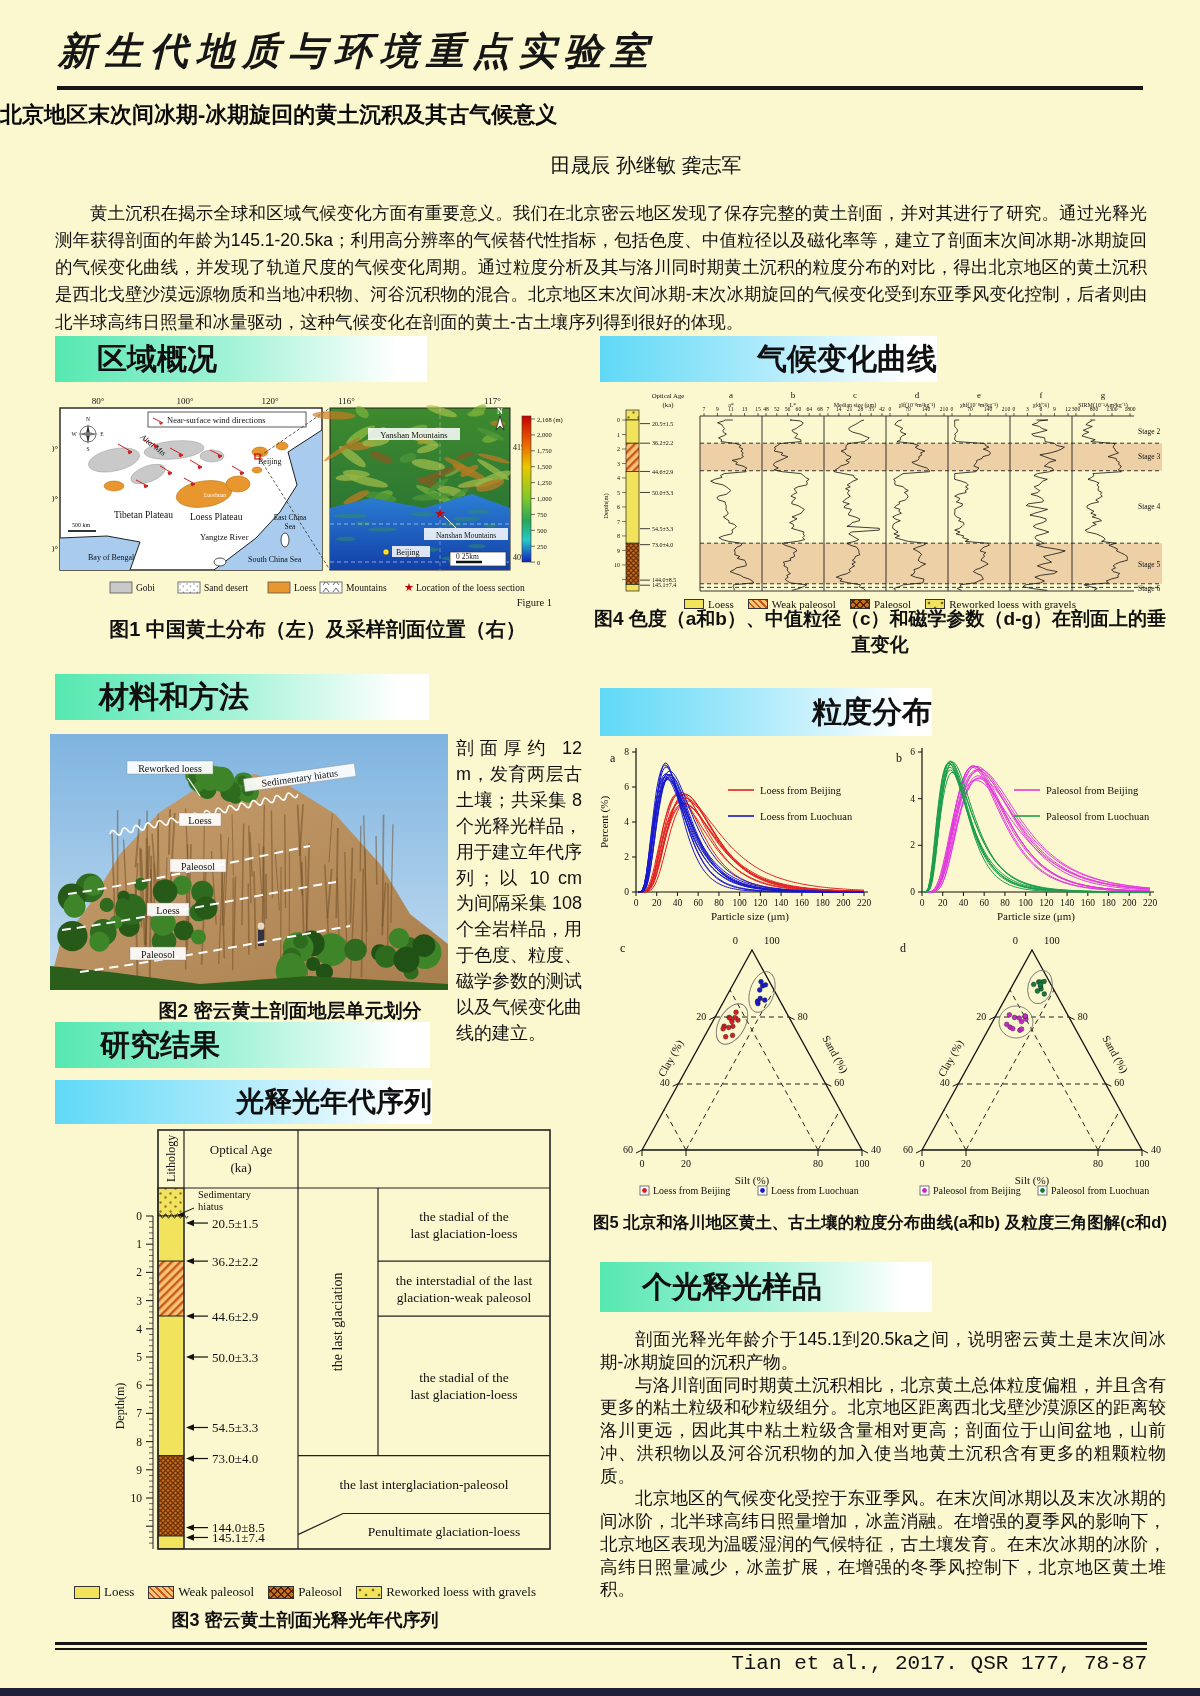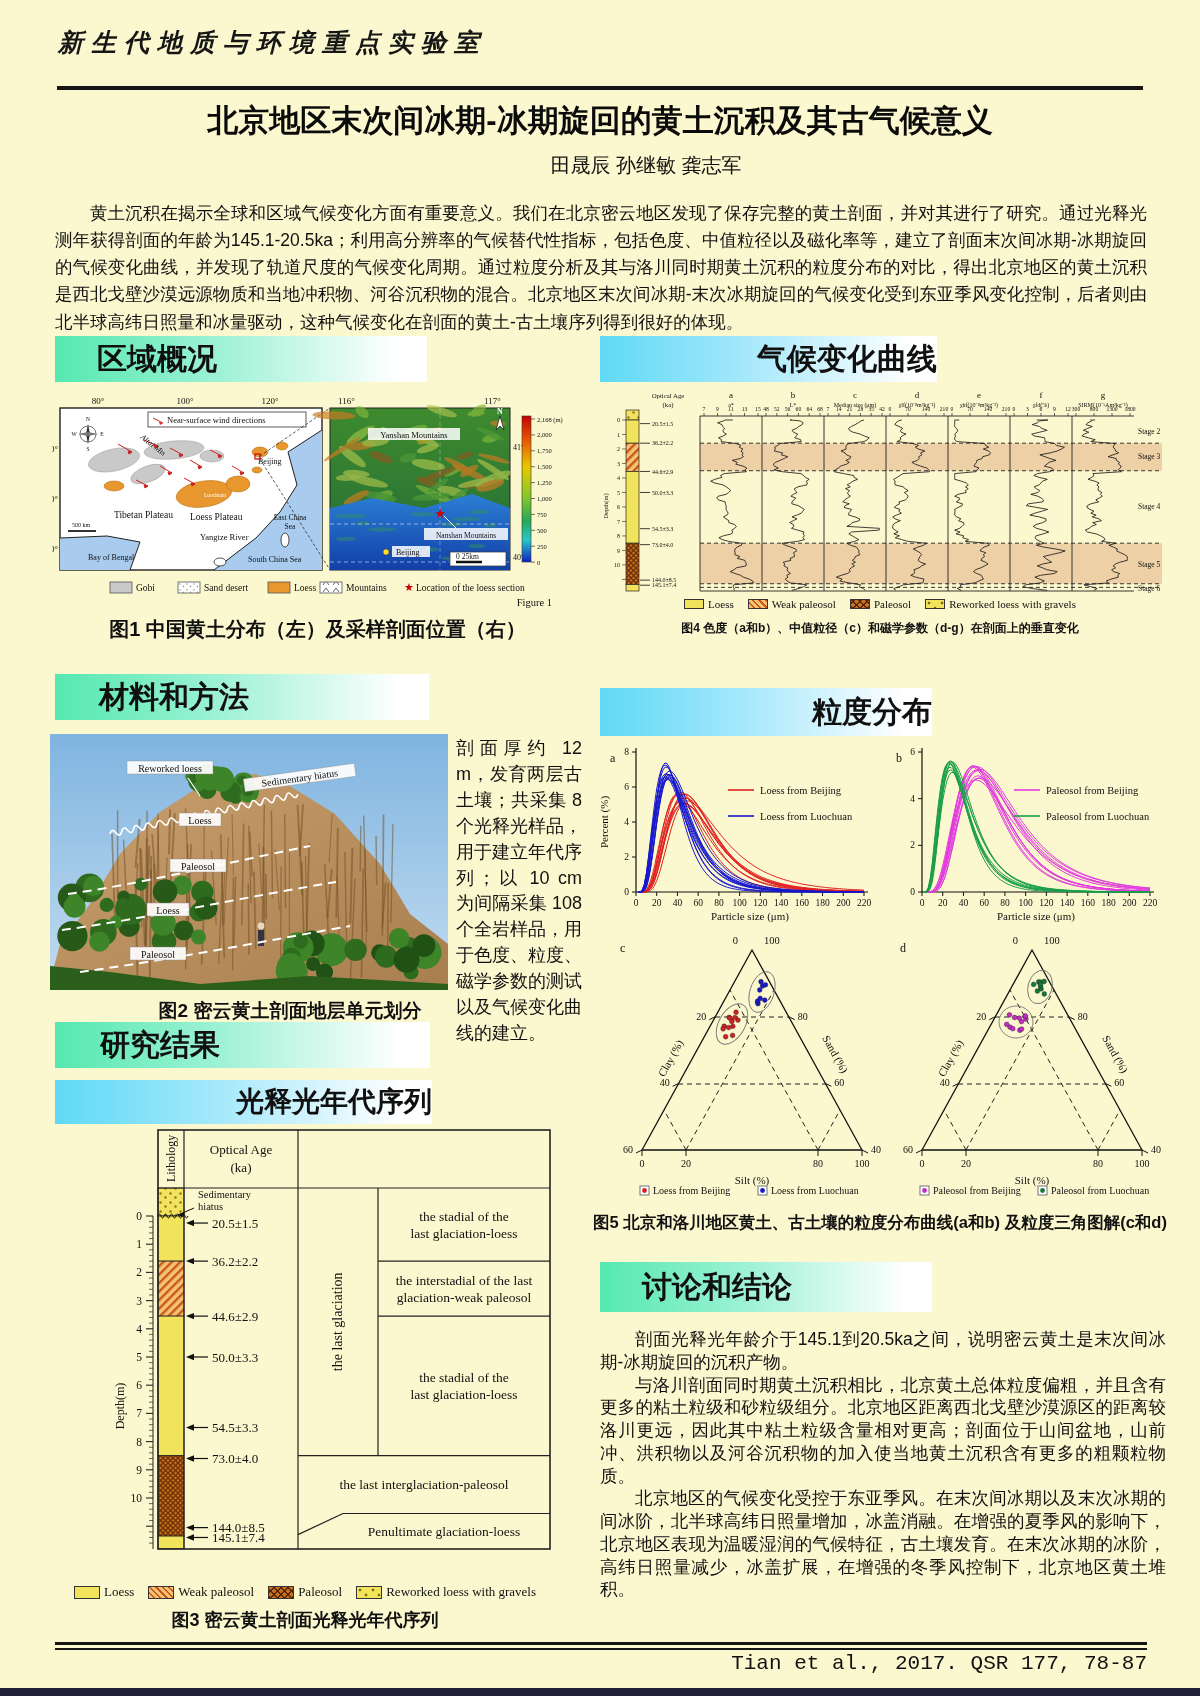--- a/index.html
+++ b/index.html
@@ -1,22 +1,22 @@
 <!DOCTYPE html>
 <html><head>
 <meta charset="utf-8">
 <style>
   html,body{margin:0;padding:0;}
   body{width:1200px;height:1696px;position:relative;background:#FBF7CE;
        font-family:"Liberation Sans",sans-serif;color:#111;overflow:hidden;}
   .abs{position:absolute;}
   .lab-title{left:58px;top:26px;font-family:"Liberation Serif",serif;
-    font-style:italic;font-weight:bold;font-size:25px;letter-spacing:8px;color:#161616;}
+    font-style:italic;font-weight:bold;font-size:38px;letter-spacing:8px;color:#161616;}
   .rule1{left:57px;top:86px;width:1086px;height:0;border-top:4px solid #161616;}
-  .main-title{left:0;top:100px;width:1200px;text-align:center;font-size:31px;font-weight:bold;color:#0b0b0b;}
+  .main-title{left:0;top:100px;width:1200px;text-align:left;font-size:22px;font-weight:bold;color:#0b0b0b;}
   .authors{left:0;top:152px;width:1200px;text-align:center;font-size:20px;padding-left:46px;}
   .abstract{left:55px;top:182px;width:1092px;font-size:17.5px;line-height:1.56;
     text-align:justify;text-indent:2em;}
   .hdr{height:46px;line-height:46px;font-size:30px;font-weight:bold;padding-left:42px;color:#101010;}
   .hdr-green{background:linear-gradient(90deg,#55E8B0 0%,#9FF2D6 45%,#FFFFFF 92%);}
   .hdr-cyan{background:linear-gradient(90deg,#5FD9F6 0%,#A8E9FB 45%,#FFFFFF 92%);text-align:right;}
   .caption{font-weight:bold;text-align:center;}
   .legend-row{display:flex;justify-content:center;gap:14px;align-items:center;font-family:"Liberation Serif",serif;}
   .legend-item{display:flex;align-items:center;gap:4px;}
   .sw{width:26px;height:13px;border:1px solid #333;box-sizing:border-box;}
@@ -866,21 +866,21 @@
     </span>
     <span class="legend-item">
       <span class="sw sw-pal" style="width: 20px; height: 10px;"></span>
       <span>Paleosol</span>
     </span>
     <span class="legend-item">
       <span class="sw sw-rew" style="width: 20px; height: 10px;"></span>
       <span>Reworked loess with gravels</span>
     </span>
   </div>
-<div class="abs caption" style="left:585px;top:620px;width:590px;font-size:12px;">图4 色度（a和b）、中值粒径（c）和磁学参数（d-g）在剖面上的垂直变化</div>
+<div class="abs caption" style="left:585px;top:606px;width:590px;font-size:19px;">图4 色度（a和b）、中值粒径（c）和磁学参数（d-g）在剖面上的垂直变化</div>
 
 <div class="abs hdr hdr-cyan" style="left:600px;top:688px;width:290px;height:48px;line-height:48px;">粒度分布</div>
 
 <svg id="fig5a" class="abs" style="left:598px;top:742px;" width="282" height="192" viewBox="0 0 282 192">
     <g>
       <text x="12" y="20" font-size="12" fill="#111">a</text>
       <line x1="38" y1="150" x2="270" y2="150" stroke="#111" stroke-width="1.2"></line>
       <line x1="38" y1="150" x2="38" y2="6" stroke="#111" stroke-width="1.2"></line>
       <line x1="38" y1="150" x2="38" y2="154" stroke="#111" stroke-width="1"></line>
       <text x="38" y="164" font-size="9.5" fill="#111" text-anchor="middle">0</text>
@@ -1138,21 +1138,21 @@
       <rect x="28" y="254" width="9" height="9" fill="#FFF" stroke="#555" stroke-width="0.8"></rect>
       <circle cx="32.5" cy="258.5" r="2.4" fill="#C42BC4"></circle>
       <text x="41" y="262" font-size="10" fill="#111">Paleosol from Beijing</text>
       <rect x="146" y="254" width="9" height="9" fill="#FFF" stroke="#555" stroke-width="0.8"></rect>
       <circle cx="150.5" cy="258.5" r="2.4" fill="#157A3A"></circle>
       <text x="159" y="262" font-size="10" fill="#111">Paleosol from Luochuan</text>
     </g>
   </svg>
 <div class="abs caption" style="left:585px;top:1212px;width:590px;font-size:16.5px;">图5 北京和洛川地区黄土、古土壤的粒度分布曲线(a和b) 及粒度三角图解(c和d)</div>
 
-<div class="abs hdr hdr-green" style="left:600px;top:1262px;width:290px;height:50px;line-height:50px;">讨论和结论</div>
+<div class="abs hdr hdr-green" style="left:600px;top:1262px;width:290px;height:50px;line-height:50px;">个光释光样品</div>
 
 <div class="abs disc" style="left:600px;top:1328px;width:566px;">
   <p>剖面光释光年龄介于145.1到20.5ka之间，说明密云黄土是末次间冰期-冰期旋回的沉积产物。</p>
   <p>与洛川剖面同时期黄土沉积相比，北京黄土总体粒度偏粗，并且含有更多的粘土粒级和砂粒级组分。北京地区距离西北戈壁沙漠源区的距离较洛川更远，因此其中粘土粒级含量相对更高；剖面位于山间盆地，山前冲、洪积物以及河谷沉积物的加入使当地黄土沉积含有更多的粗颗粒物质。</p>
   <p>北京地区的气候变化受控于东亚季风。在末次间冰期以及末次冰期的间冰阶，北半球高纬日照量增加，冰盖消融。在增强的夏季风的影响下，北京地区表现为温暖湿润的气候特征，古土壤发育。在末次冰期的冰阶，高纬日照量减少，冰盖扩展，在增强的冬季风控制下，北京地区黄土堆积。</p>
 </div>
 
 <div class="abs footer-line"></div>
 <div class="abs citation">Tian et al., 2017. QSR 177, 78-87</div>
 <div class="abs bottom-bar"></div>

